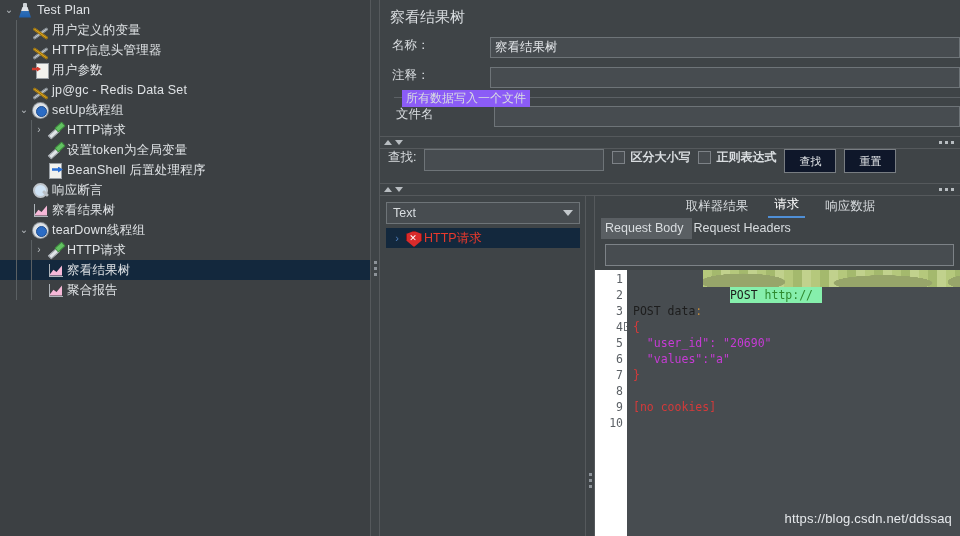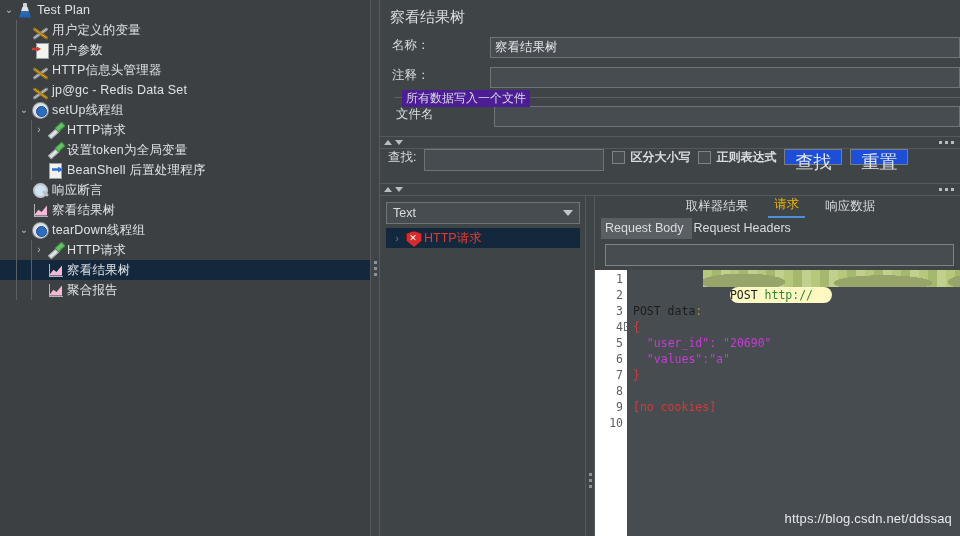--- a/index.html
+++ b/index.html
@@ -148,21 +148,21 @@
     border: 1px solid #6e7478; color: #e2e5e8;
     font-size: 12.5px; padding: 0 4px; line-height: 19px;
     outline: none;
   }
 
   .group-box {
     margin: 2px 0 0 4px; border-top: 1px solid #5c6165;
     position: relative; padding-top: 4px;
   }
   .group-title {
-    position: absolute; top: -8px; left: 8px; background: #4c1d95;
+    position: absolute; top: -8px; left: 8px; background: #8b5cf6;
     padding: 0 4px; font-size: 12px; color: #d9dde0;
   }
 
   .splitbar {
     height: 13px; width: 100%;
     background: #3f4447;
     border-top: 1px solid #55595c; border-bottom: 1px solid #55595c;
     display: flex; align-items: center; justify-content: space-between;
     padding: 0 6px 0 4px; flex: none;
   }
@@ -176,23 +176,23 @@
   .search-label { font-size: 12.5px; color: #d9dde0; }
   .search-input {
     width: 180px; height: 22px; background: #474c50;
     border: 1px solid #6e7478; color: #e2e5e8; font-size: 12.5px;
     padding: 0 4px; outline: none;
   }
   .cbox { display: flex; align-items: center; gap: 5px; }
   .cbox .box { width: 13px; height: 13px; background: #474c50; border: 1px solid #7d8287; }
   .cbox span { font-size: 12px; color: #d9dde0; font-weight: bold; }
   .btn {
-    height: 16px; min-width: 52px; padding: 0 10px;
-    background: #1d4ed8; border: 1px solid #787d82;
-    color: #e2e5e8; font-size: 18px; cursor: pointer;
+    height: 24px; min-width: 52px; padding: 0 10px;
+    background: #0f172a; border: 1px solid #787d82;
+    color: #e2e5e8; font-size: 11px; cursor: pointer;
     font-family: "Liberation Sans", sans-serif;
   }
 
   
   #lower { flex: 1; display: flex; min-height: 0; }
   #result-list { width: 205px; background: #3f4447; display: flex; flex-direction: column; }
   .combo {
     margin: 6px 5px 4px 6px; height: 22px;
     background: #474c50; border: 1px solid #6e7478;
     display: flex; align-items: center; justify-content: space-between;
@@ -220,21 +220,21 @@
   #inner-splitter {
     width: 10px; background: #3f4447;
     border-left: 1px solid #55595c; border-right: 1px solid #55595c;
     display: flex; align-items: flex-end; justify-content: center;
     padding-bottom: 48px;
   }
 
   #detail { flex: 1; display: flex; flex-direction: column; min-width: 0; background:#3f4447; }
   .tabs-main { display: flex; align-items: flex-end; height: 22px; padding-left: 6px; gap: 14px; justify-content: center; }
   .tab-m { font-size: 12.5px; color: #d9dde0; padding: 2px 6px 3px; }
-  .tab-m.active { border-bottom: 2px solid #4f8fd6; color: #eab308; }
+  .tab-m.active { border-bottom: 2px solid #4f8fd6; color: #ffffff; }
   .tabs-sub { display: flex; height: 21px; padding-left: 6px; }
   .tab-s { font-size: 12.5px; color: #d9dde0; padding: 3px 8px 2px 2px; }
   .tab-s.active { background: #5a5f63; padding: 3px 8px 2px 4px; }
   .body-find {
     margin: 5px 6px 4px 10px; height: 22px;
     background: #474c50; border: 1px solid #7d8287;
   }
 
   #editor { flex: 1; display: flex; min-height: 0; overflow: hidden; position: relative; }
   #gutter {
@@ -249,21 +249,21 @@
     border: 1px solid #6a6f74; background: #fff; color: #3a3e42;
     font-size: 9px; line-height: 7px; text-align: center;
   }
   #code {
     flex: 1; background: #474c50; position: relative;
     font-family: "DejaVu Sans Mono", "Liberation Mono", monospace;
     font-size: 11.5px; line-height: 16px; padding: 1px 0 0 6px;
     overflow: hidden;
   }
   .cl { height: 16px; white-space: pre; }
-  .l1 { background: #fef9c3; display: inline-block; color: #1c1c1c; padding-right: 19px; border-radius: 8px; }
+  .l1 { background: #86efac; display: inline-block; color: #1c1c1c; padding-right: 9px; }
   .l1 .kw { color: #1b1b1b; }
   .l1 .proto { color: #2f8a2f; }
   .redact {
     position: absolute; left: 76px; top: 0px; right: 0; height: 17px;
     background:
       radial-gradient(ellipse 60px 12px at 40px 12px, #9aa86b 70%, transparent 71%),
       radial-gradient(ellipse 70px 11px at 180px 13px, #9aa86b 70%, transparent 71%),
       radial-gradient(ellipse 50px 12px at 280px 12px, #9aa86b 70%, transparent 71%),
       repeating-linear-gradient(90deg, #b9cc7e 0 9px, #a7bd6e 9px 18px, #c5d68f 18px 27px);
     opacity: .97;
@@ -293,29 +293,29 @@
         <div class="pad"></div>
         <div class="guide"></div>
         <div class="tw"></div>
         <span class="ticon ic-tools"></span>
         <span class="tlabel">用户定义的变量</span>
       </div>
       <div class="tree-row">
         <div class="pad"></div>
         <div class="guide"></div>
         <div class="tw"></div>
+        <span class="ticon ic-tools"></span>
+        <span class="tlabel">HTTP信息头管理器</span>
+      </div>
+      <div class="tree-row">
+        <div class="pad"></div>
+        <div class="guide"></div>
+        <div class="tw"></div>
         <span class="ticon ic-doc-red"></span>
         <span class="tlabel">用户参数</span>
-      </div>
-      <div class="tree-row">
-        <div class="pad"></div>
-        <div class="guide"></div>
-        <div class="tw"></div>
-        <span class="ticon ic-tools"></span>
-        <span class="tlabel">HTTP信息头管理器</span>
       </div>
       <div class="tree-row">
         <div class="pad"></div>
         <div class="guide"></div>
         <div class="tw"></div>
         <span class="ticon ic-tools"></span>
         <span class="tlabel">jp@gc - Redis Data Set</span>
       </div>
       <div class="tree-row">
         <div class="pad"></div>

